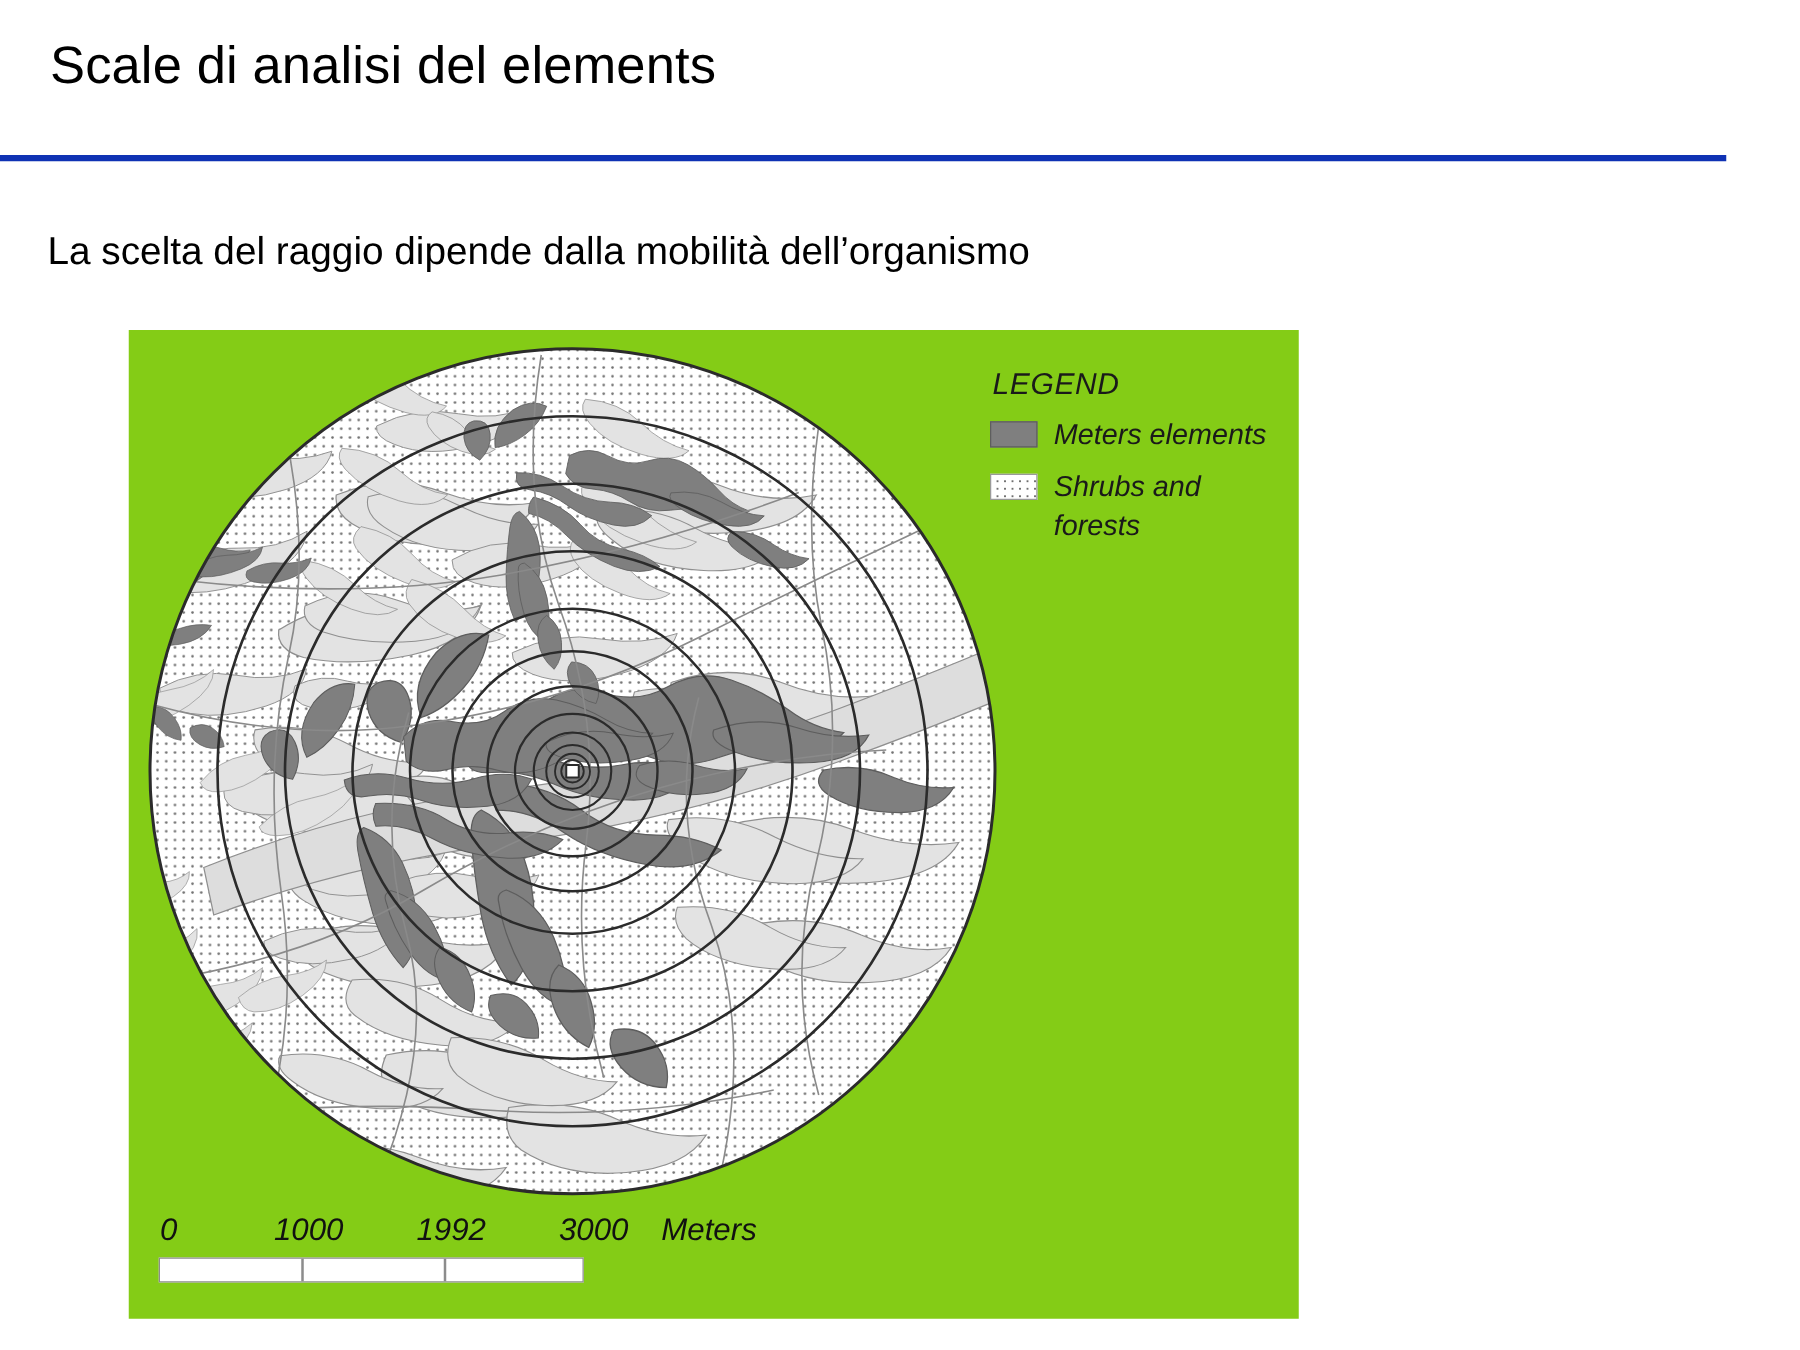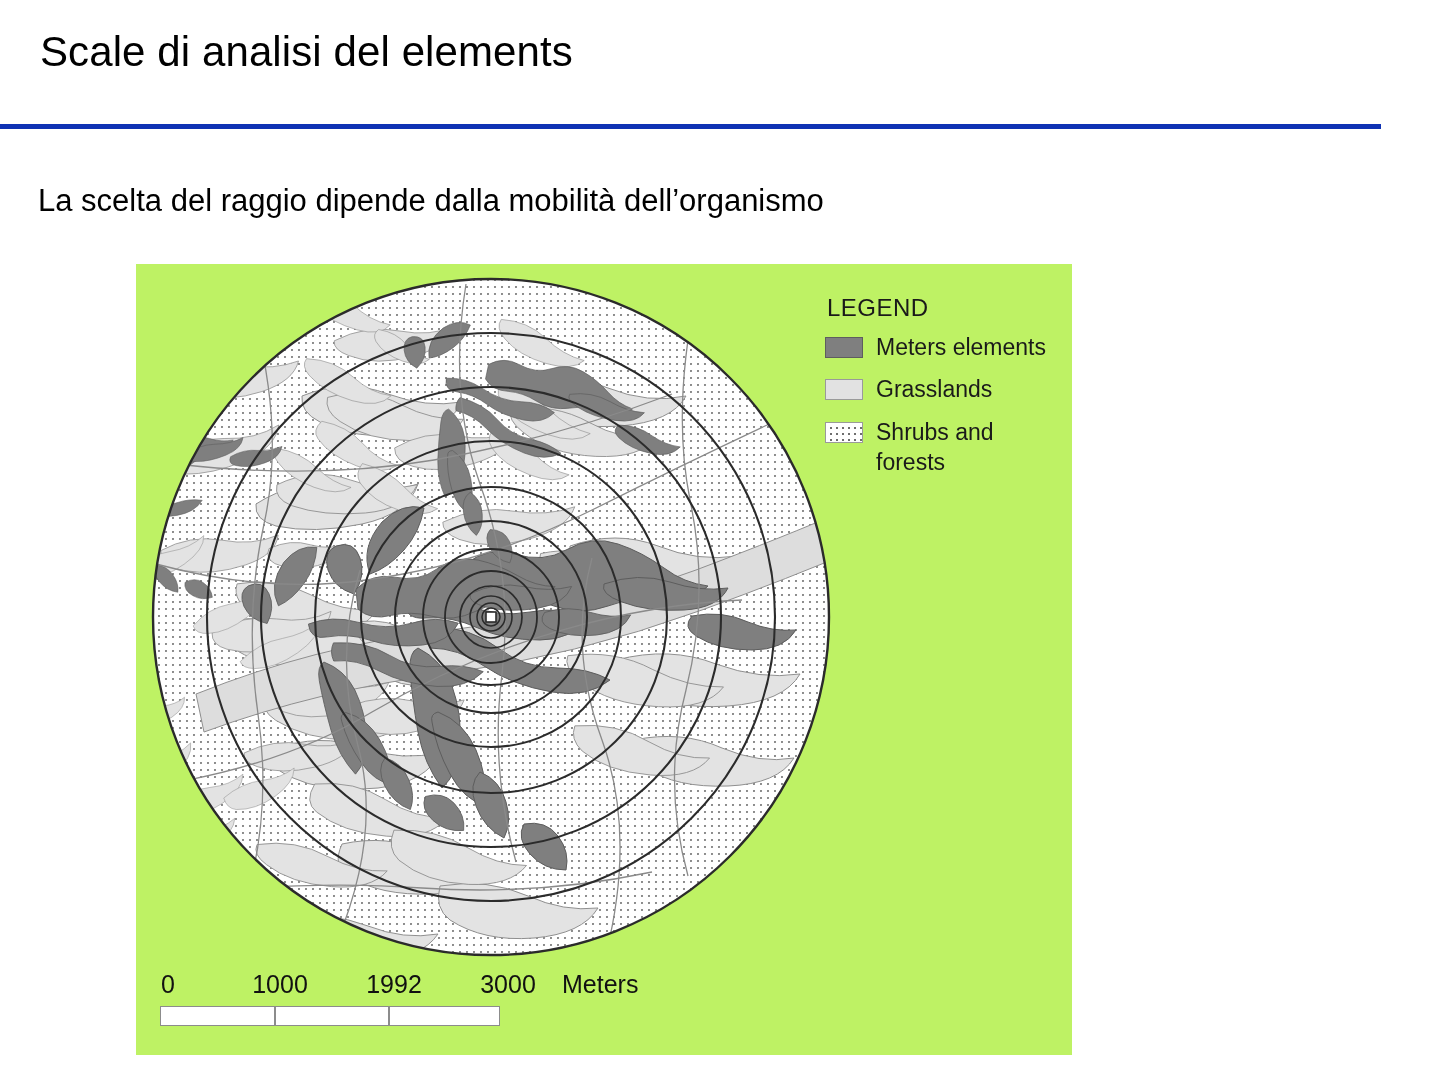--- a/index.html
+++ b/index.html
@@ -45,25 +45,26 @@
     font-size: 31px;
     font-weight: 400;
     line-height: 1.25;
     color: #000000;
     white-space: nowrap;
   }
 
   
   .figure-panel {
     position: absolute;
-    left: 136px;
+    left: 103px;
     top: 264px;
     width: 936px;
     height: 791px;
-    background: #bef264;
+    background: #84cc16;
+    font-style: italic;
   }
 
   .map-stage {
     position: absolute;
     left: 0;
     top: 0;
     width: 700px;
     height: 700px;
   }
 
@@ -284,24 +285,20 @@
   </div>
 
   <div class="legend">
     <div class="legend-heading">LEGEND</div>
 
     <div class="legend-row">
       <span class="legend-swatch sw-urban"></span>
       <span class="legend-label">Meters elements</span>
     </div>
 
-    <div class="legend-row">
-      <span class="legend-swatch sw-grass"></span>
-      <span class="legend-label">Grasslands</span>
-    </div>
 
     <div class="legend-row">
       <span class="legend-swatch sw-shrub"></span>
       <span class="legend-label" style="max-width:165px;">Shrubs and forests</span>
     </div>
   </div>
 
   <div class="scalebar">
     <div class="scale-ticks">
       <span style="left:8px;">0</span>

